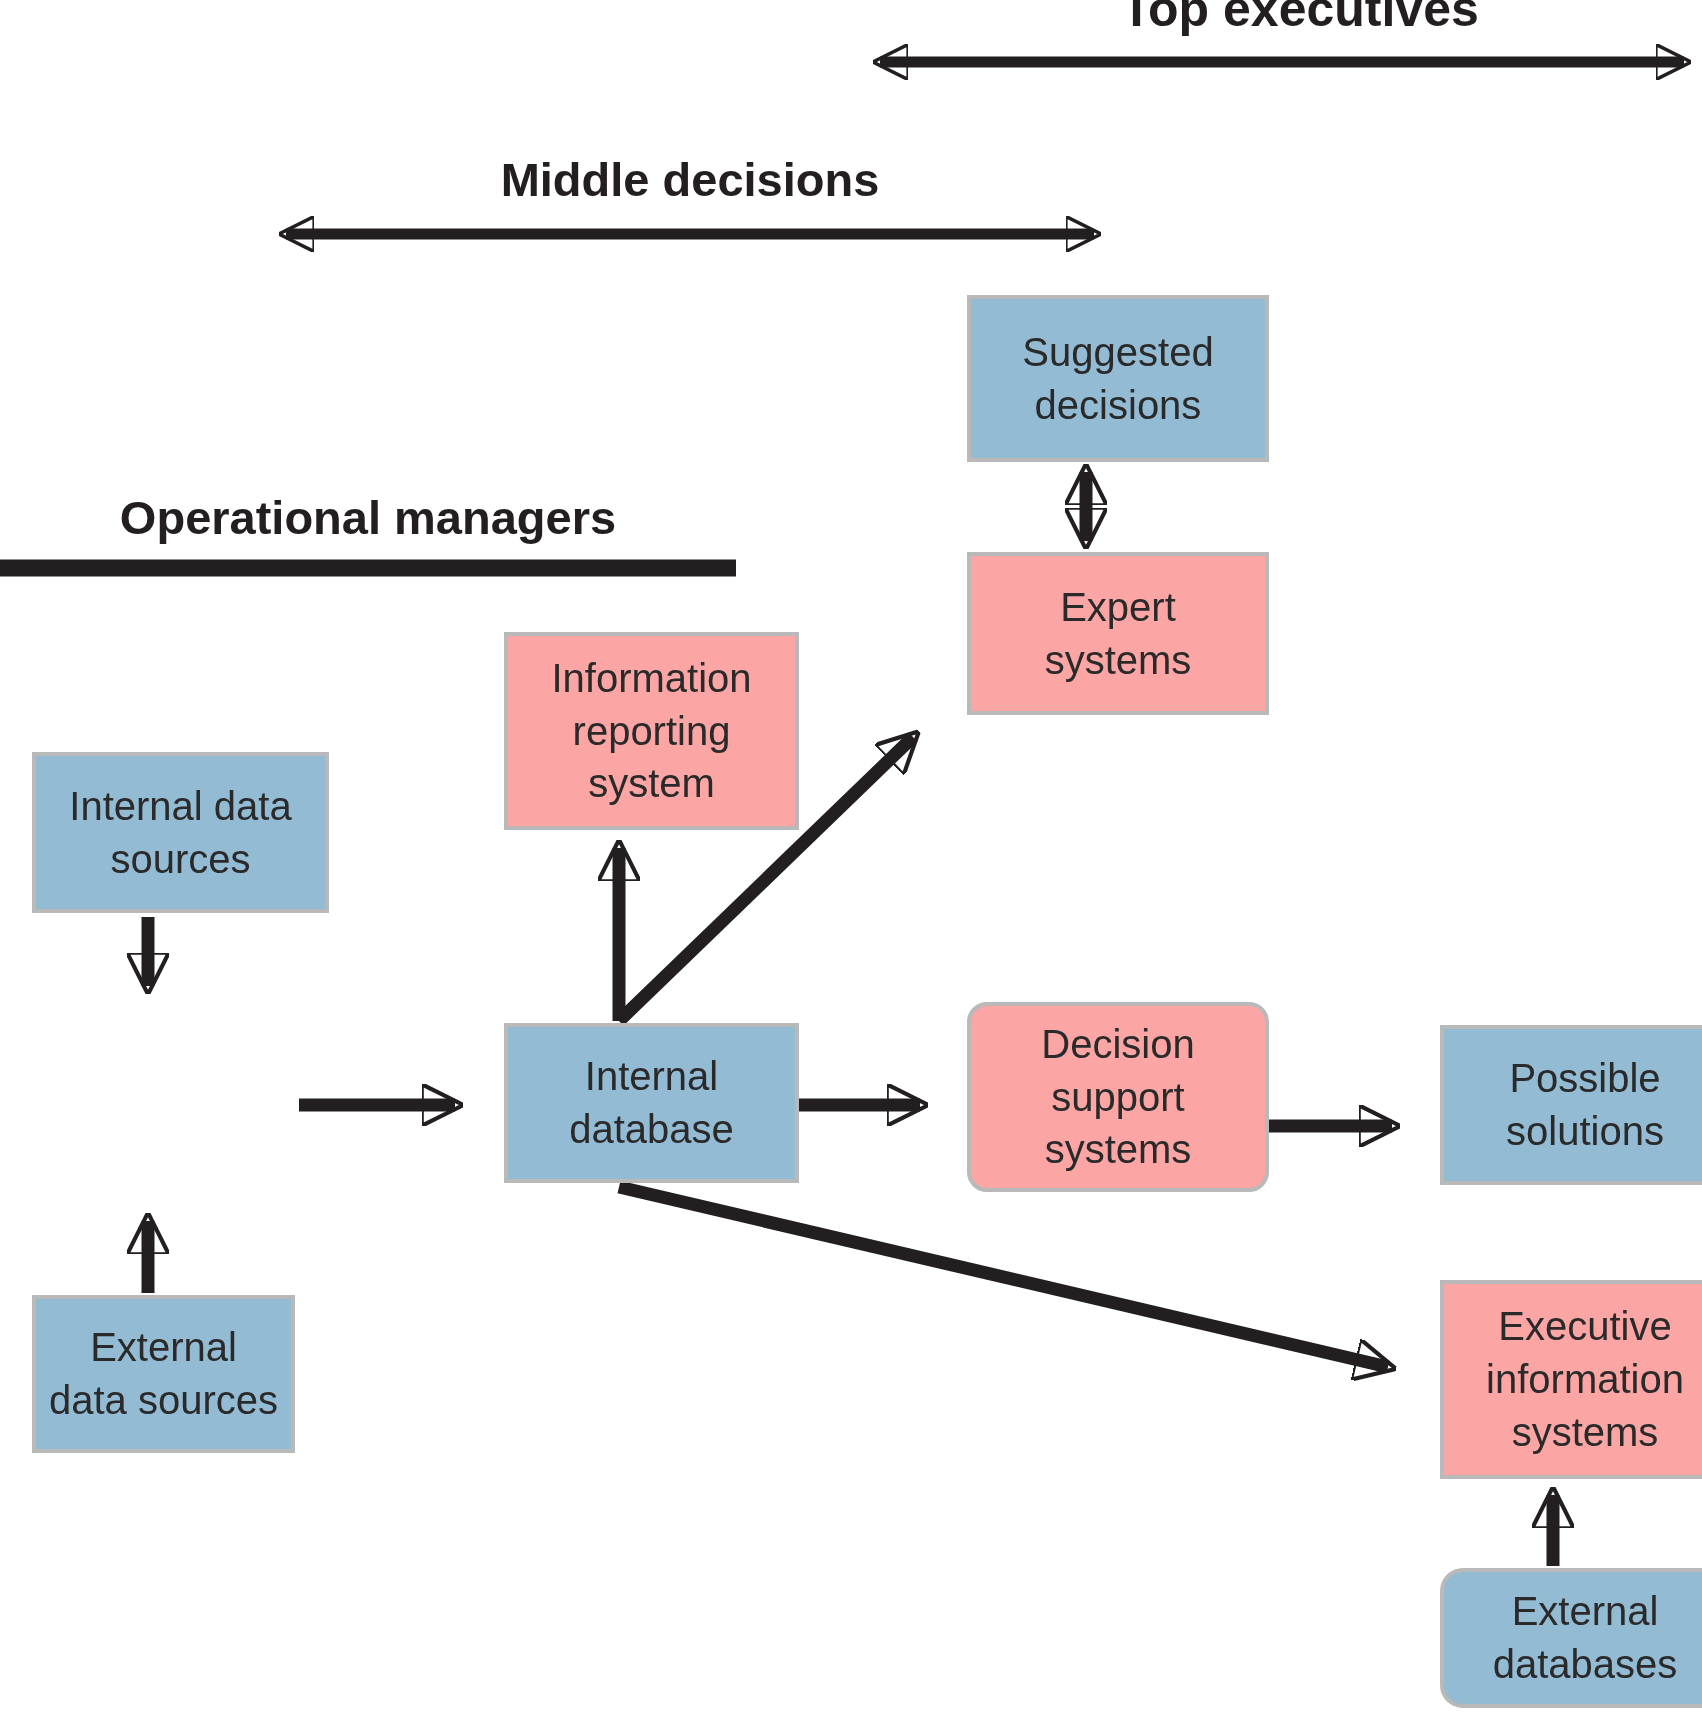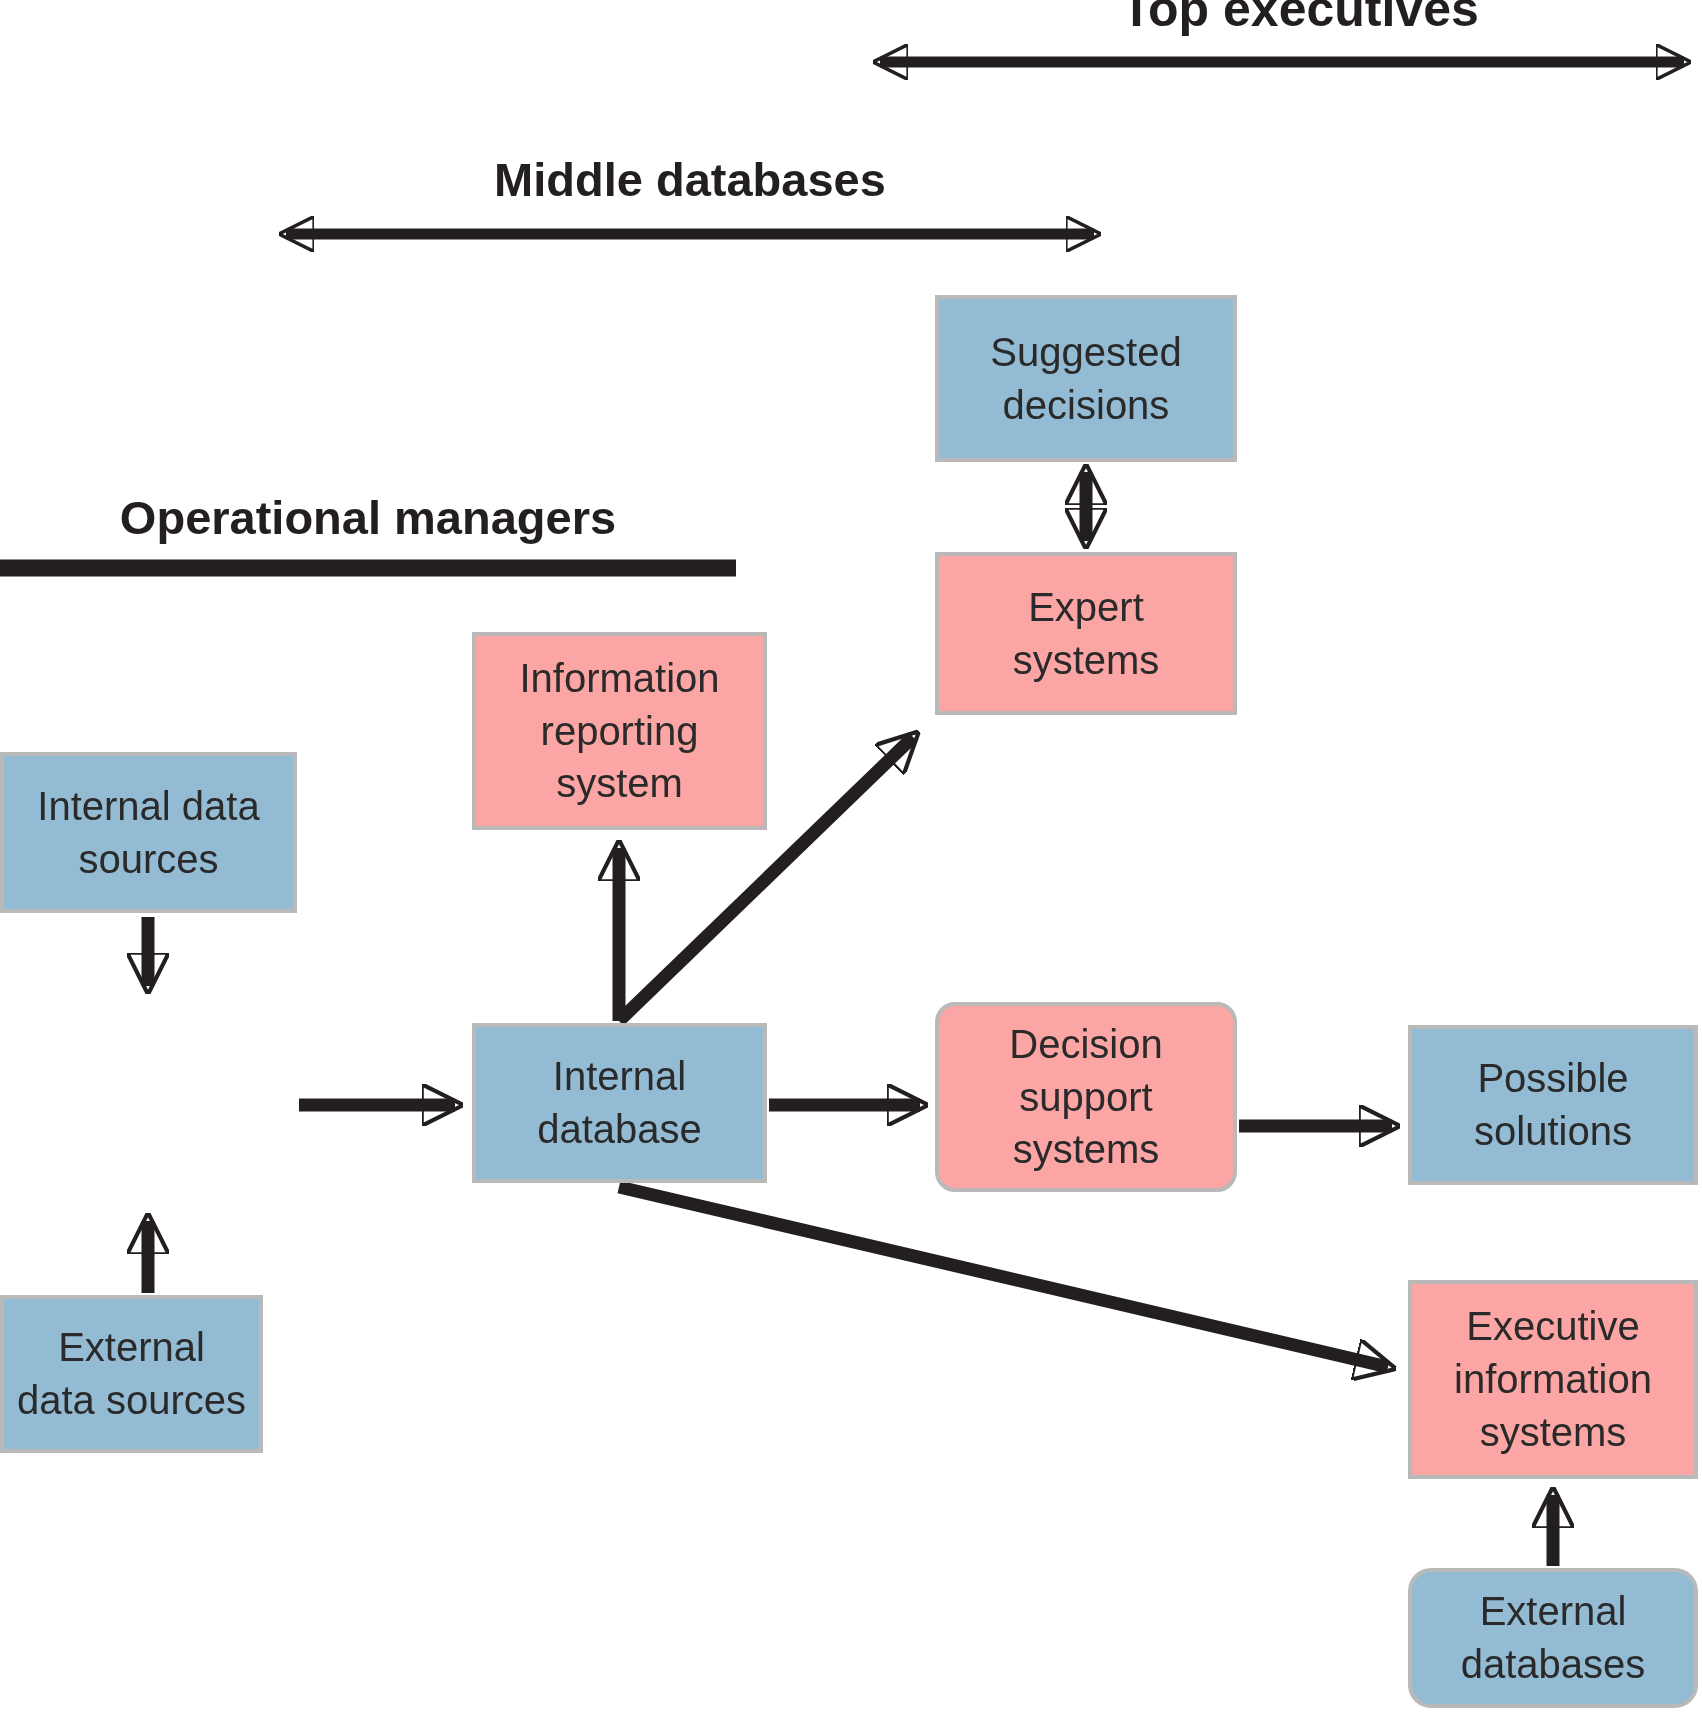--- a/index.html
+++ b/index.html
@@ -8,20 +8,21 @@
     overflow:hidden;
     font-family:"Liberation Sans","DejaVu Sans",sans-serif;
   }
   .box{
     position:absolute;box-sizing:border-box;
     border:4px solid #b9b9b9;
     display:flex;align-items:center;justify-content:center;
     text-align:center;
     font-size:40px;line-height:1.32;color:#2a2a2a;
     padding:4px 10px;
+    margin-left:32px;
   }
   .box.blue{background:#93bbd3;}
   .box.pink{background:#fca5a5;}
 
   
   #b-internal-data-sources{left:0px;top:752px;width:297px;height:161px;}
   #b-transaction-processing{left:0px;top:1002px;width:297px;height:203px;}
   #b-external-data-sources{left:0px;top:1295px;width:263px;height:158px;}
   #b-information-reporting{left:472px;top:632px;width:295px;height:198px;}
   #b-internal-database{left:472px;top:1023px;width:295px;height:160px;}
@@ -66,21 +67,21 @@
     <line x1="619" y1="1021" x2="619" y2="848" stroke-width="13" marker-end="url(#ah)"></line>
     <line x1="619" y1="1021" x2="913" y2="737" stroke-width="13" marker-end="url(#ah)"></line>
     <line x1="1086" y1="472" x2="1086" y2="541" stroke-width="13" marker-start="url(#ah)" marker-end="url(#ah)"></line>
     <line x1="769" y1="1105" x2="920" y2="1105" stroke-width="13" marker-end="url(#ah)"></line>
     <line x1="1239" y1="1126" x2="1392" y2="1126" stroke-width="13" marker-end="url(#ah)"></line>
     <line x1="619" y1="1187" x2="1388" y2="1367" stroke-width="13" marker-end="url(#ah)"></line>
     <line x1="1553" y1="1566" x2="1553" y2="1495" stroke-width="13" marker-end="url(#ah)"></line>
   </svg>
 
   <div class="level-label" id="l-top-executives">Top executives</div>
-  <div class="level-label" id="l-middle-managers">Middle databases</div>
+  <div class="level-label" id="l-middle-managers">Middle decisions</div>
   <div class="level-label" id="l-operational-managers">Operational managers</div>
 
   <div class="box blue" id="b-internal-data-sources">Internal data sources</div>
 
 
   <div class="box blue" id="b-external-data-sources">External data sources</div>
 
   <div class="box pink" id="b-information-reporting">Information reporting system</div>
 
   <div class="box blue" id="b-internal-database">Internal database</div>

